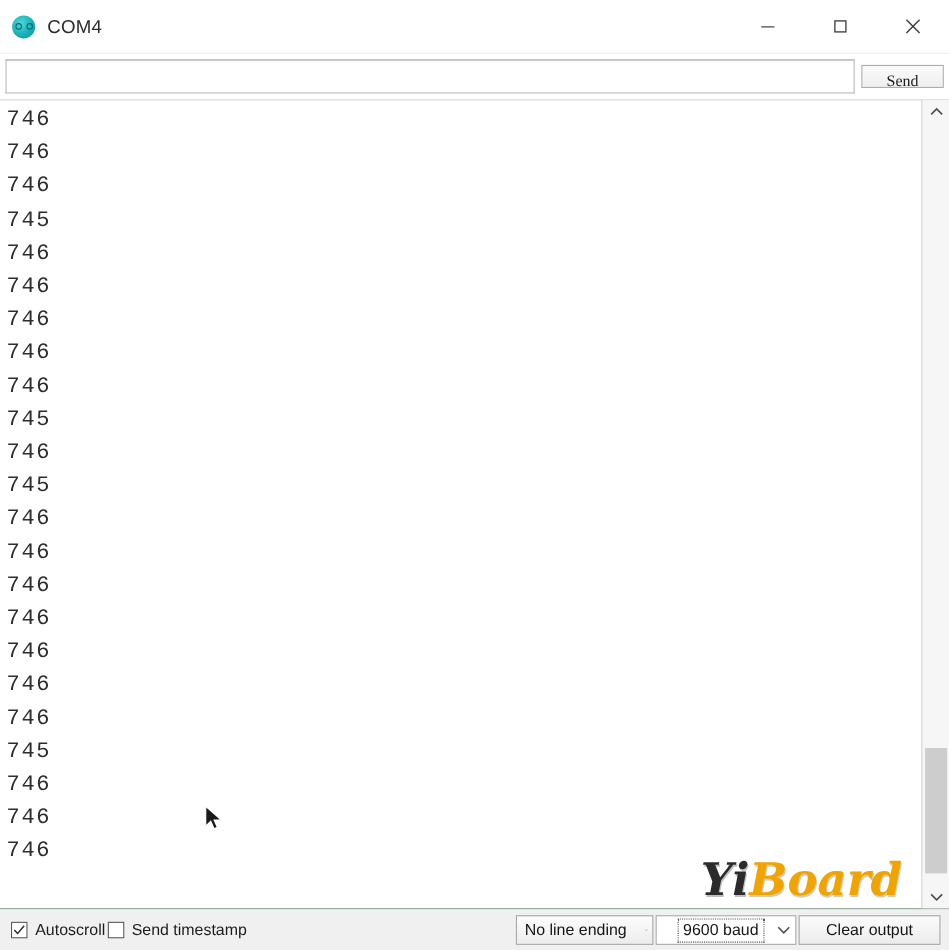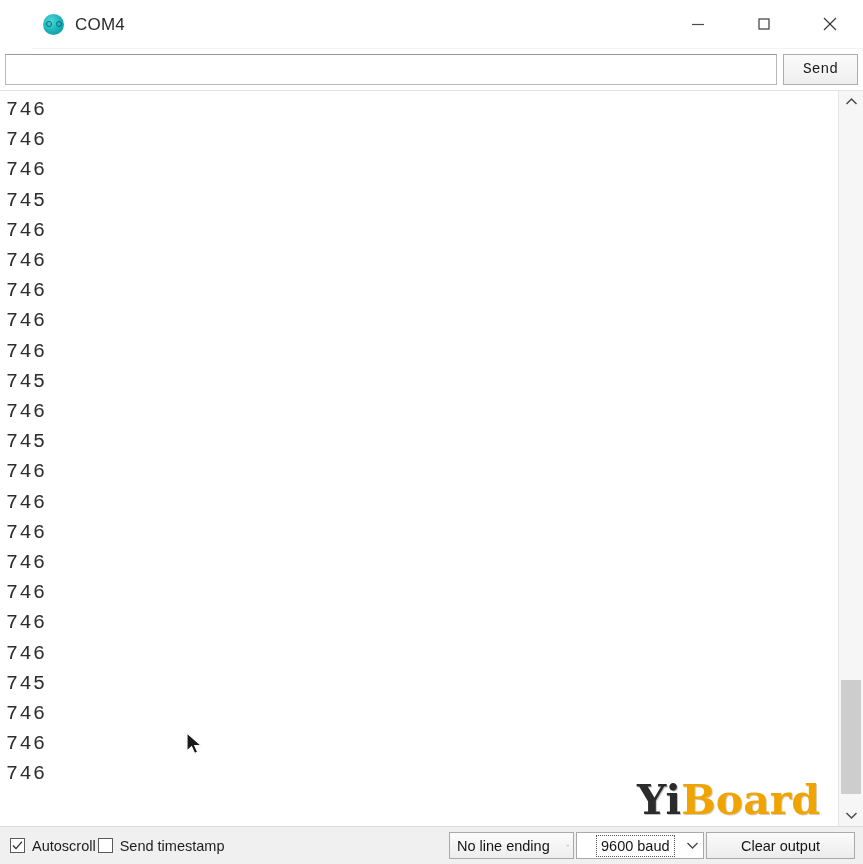--- a/index.html
+++ b/index.html
@@ -25,21 +25,20 @@
 
   
   .titlebar {
     height: 48px;
     min-height: 48px;
     background: #ffffff;
     display: flex;
     align-items: center;
     position: relative;
     border-bottom: 1px solid #f2f2f2;
-    margin-left: 32px;
   }
   .title-left {
     display: flex;
     align-items: center;
     padding-left: 11px;
     gap: 11px;
   }
   .app-icon {
     width: 21px;
     height: 21px;
@@ -105,25 +104,25 @@
     border-top-color: #9a9a9a;
     background: #ffffff;
     font-family: "Liberation Sans", sans-serif;
     font-size: 14px;
     color: #222;
     padding: 0 6px;
     outline: none;
   }
   .send-btn {
     width: 75px;
-    height: 31px;
+    height: 21px;
     box-sizing: border-box;
     background: linear-gradient(#fbfbfb, #eeeeee);
     border: 1px solid #adadad;
-    font-family: Liberation Mono, monospace;
+    font-family: Liberation Serif, serif;
     font-size: 14.5px;
     color: #1c1c1c;
     padding: 0;
     line-height: 29px;
   }
 
   
   .output-wrap {
     flex: 1;
     position: relative;
@@ -148,20 +147,21 @@
     letter-spacing: 1.5px;
     white-space: pre;
   }
 
   
   .watermark {
     position: absolute;
     right: 18px;
     bottom: 5px;
     font-family: "DejaVu Serif", serif;
+    font-style: italic;
     font-weight: bold;
     font-size: 41px;
     line-height: 1;
     white-space: nowrap;
     pointer-events: none;
     user-select: none;
   }
   .wm-yi {
     color: #2b2b2b;
     text-shadow: 1px 1px 0 rgba(0,0,0,0.25);
@@ -266,21 +266,21 @@
   }
   .combo.focused .combo-inner {
     border: 1px dotted #555;
     padding: 1px 4px;
     box-sizing: border-box;
   }
   #combo-line-ending { width: 125px; }
   #combo-baud { width: 128px; justify-content: space-between; padding-left: 19px; }
   .clear-btn {
     height: 27px;
-    width: 149px;
+    width: 129px;
     box-sizing: border-box;
     background: linear-gradient(#fbfbfb, #ececec);
     border: 1px solid #a9a9a9;
     font-family: "Liberation Sans", sans-serif;
     font-size: 14.5px;
     color: #151515;
     padding: 0;
   }
 </style>
 </head>

